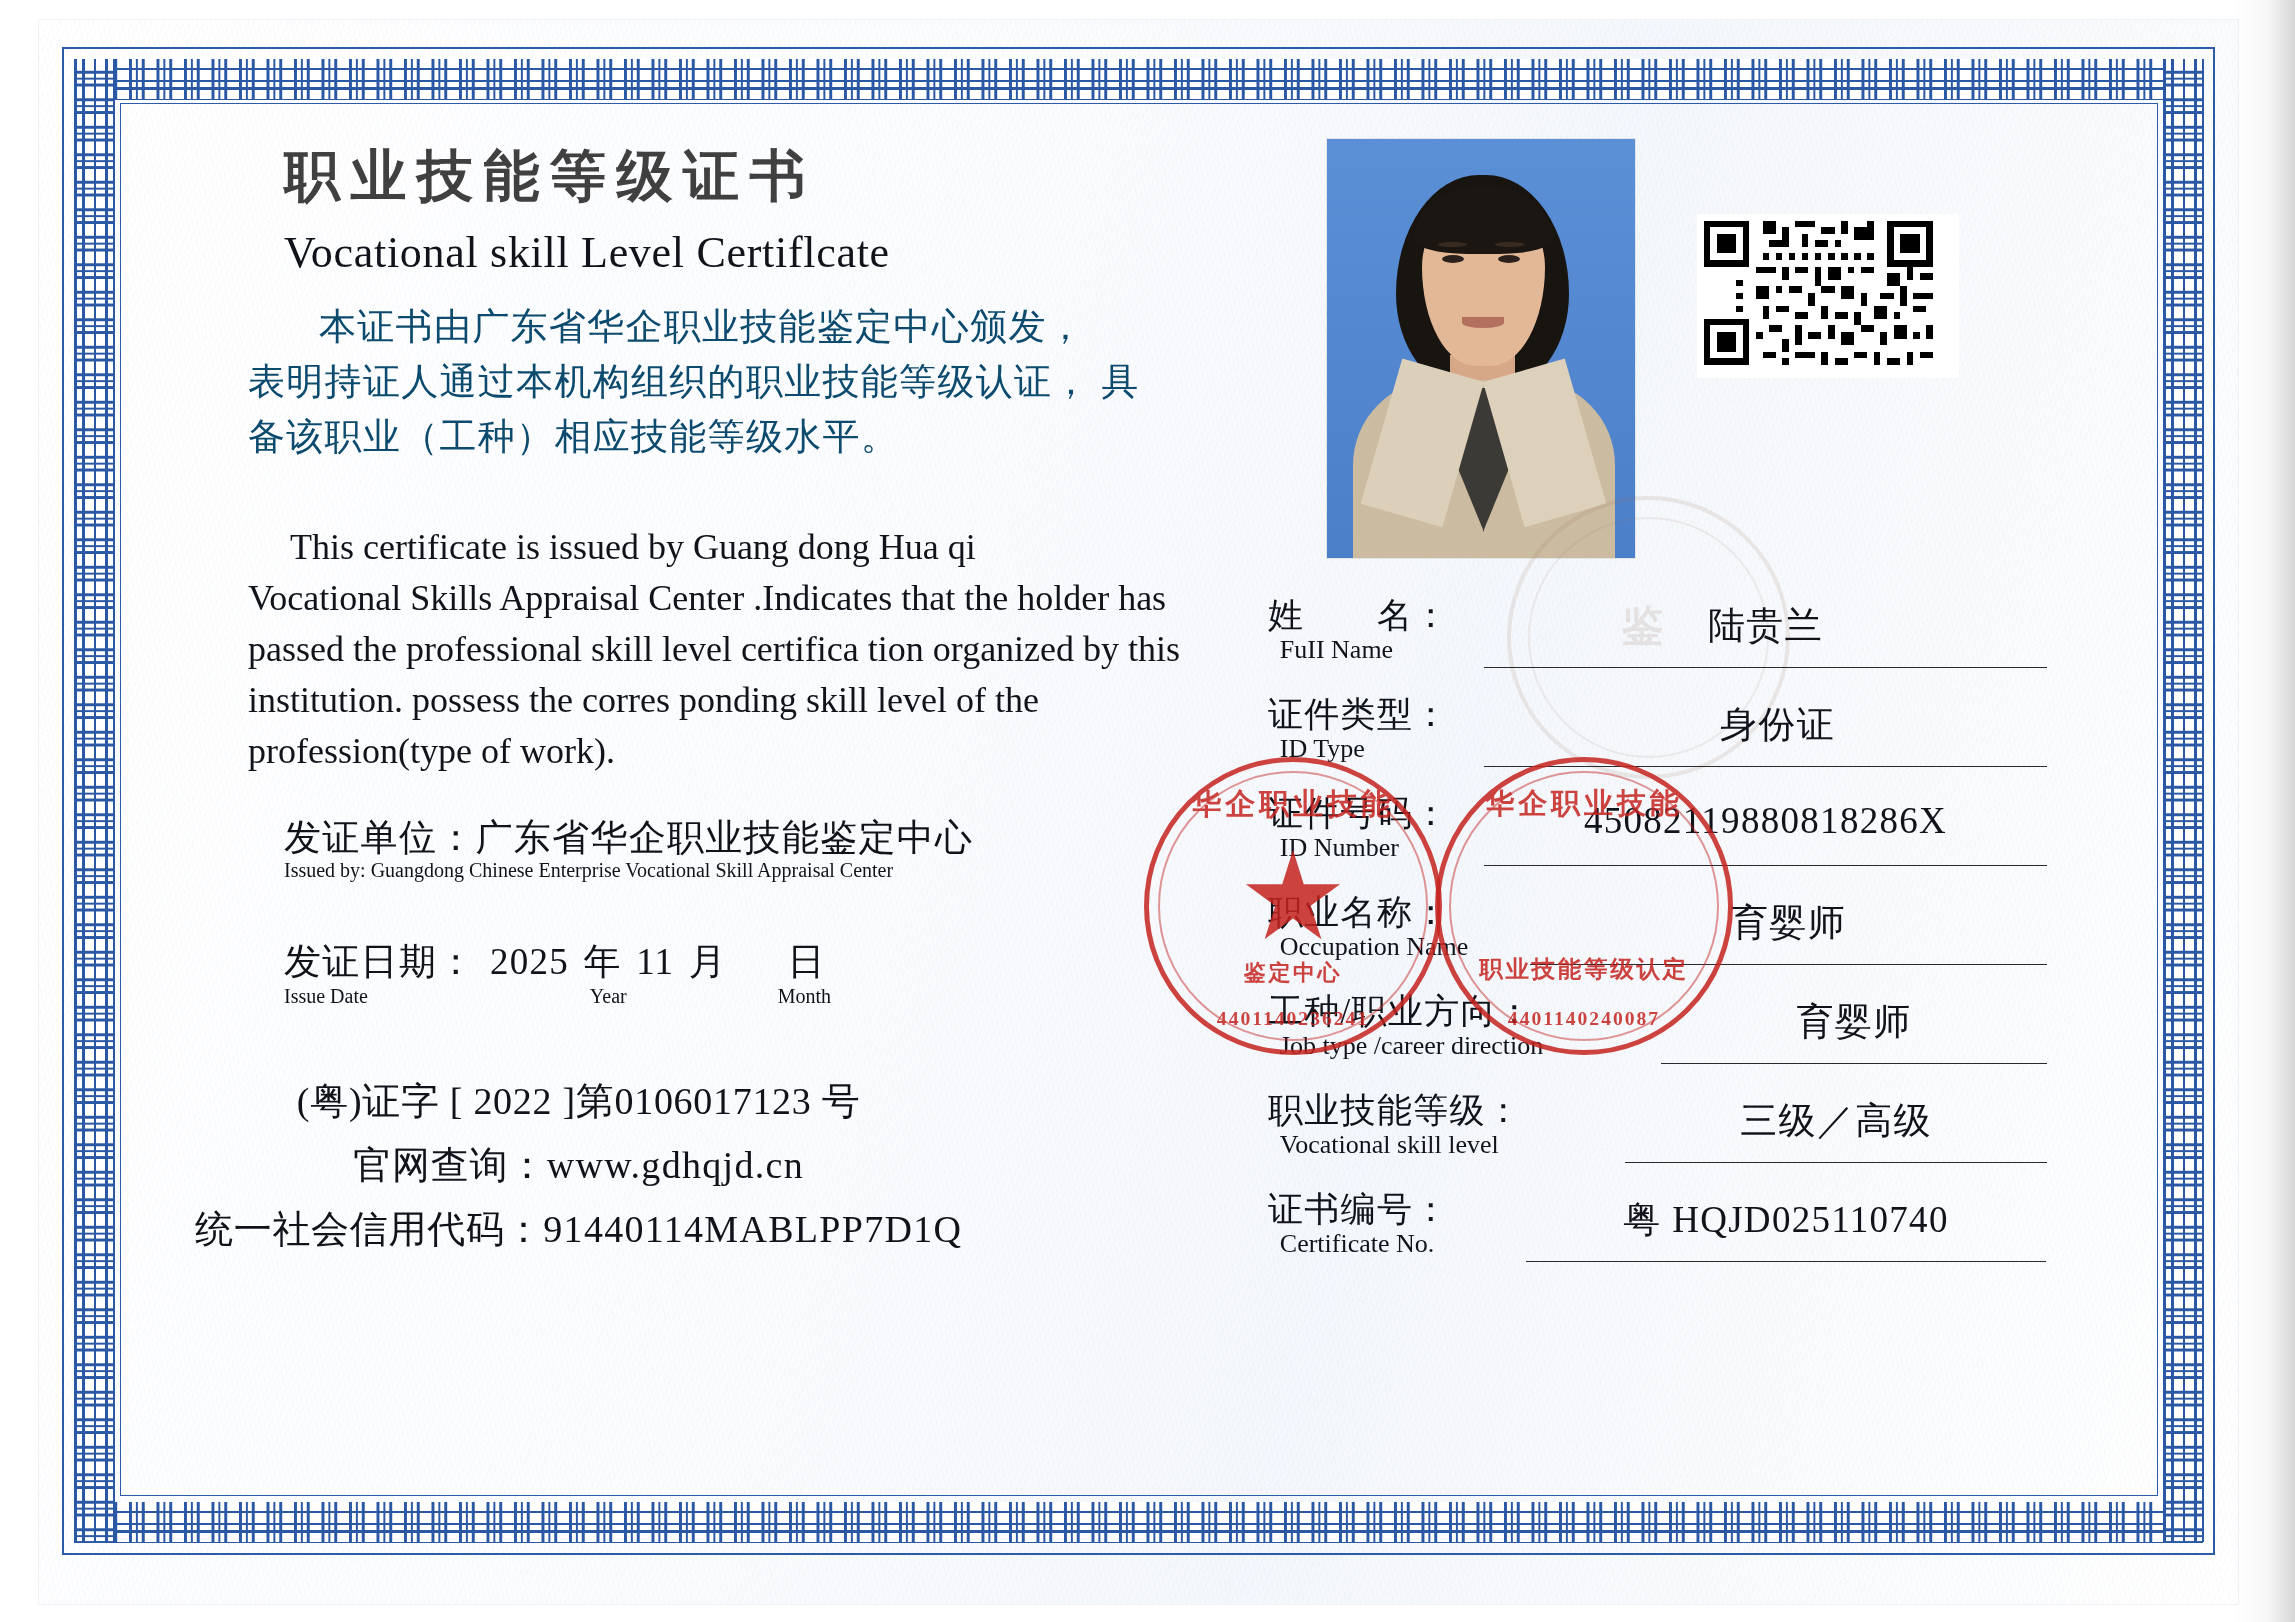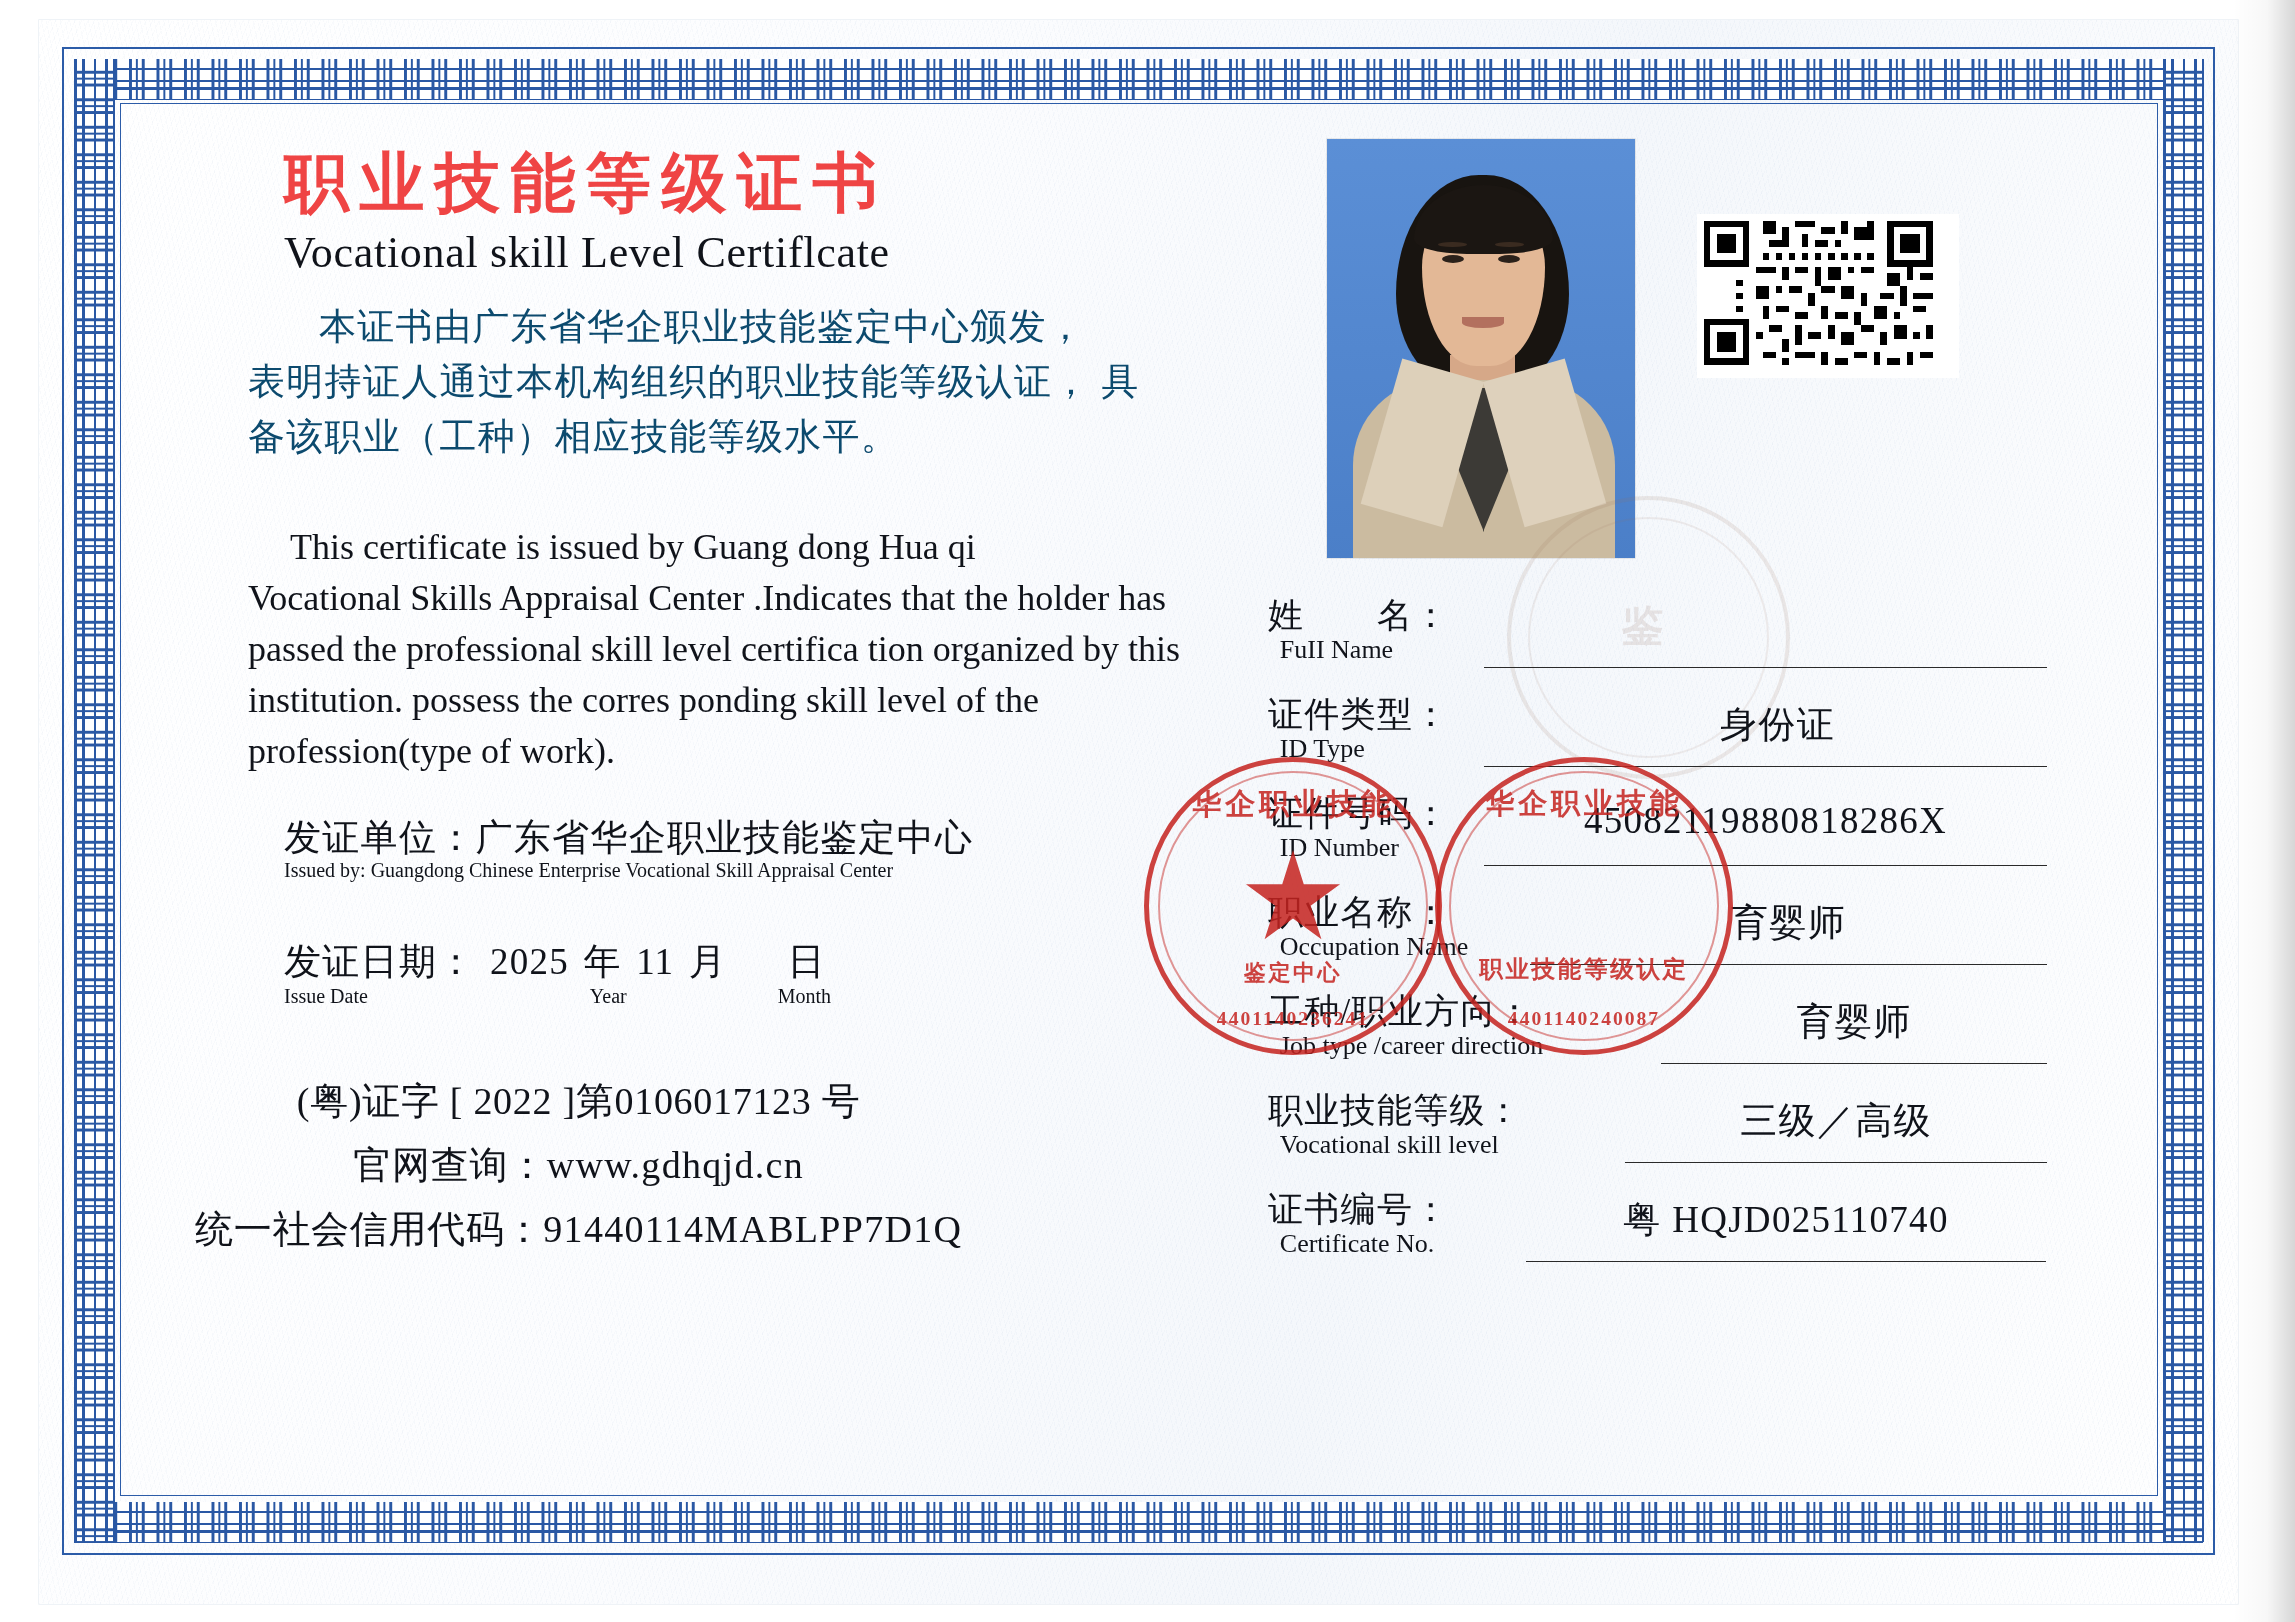--- a/index.html
+++ b/index.html
@@ -120,24 +120,24 @@
     top: 103px;
     width: 2038px;
     height: 1393px;
   }
 
   .title-cn {
     position: absolute;
     left: 164px;
     top: 36px;
     font-family: "Liberation Serif", serif;
-    font-size: 65px;
+    font-size: 56px;
     font-weight: 700;
     letter-spacing: 10.5px;
-    color: #ef4444;
+    color: #404040;
   }
   .title-en {
     position: absolute;
     left: 164px;
     top: 124px;
     font-family: "Liberation Serif", serif;
     font-size: 44px;
     color: #10131a;
     letter-spacing: 0.7px;
   }
@@ -606,20 +606,21 @@
     <div class="watermark-seal">
       <div class="wm-inner"></div>
       <div class="wm-text">鉴</div>
     </div>
 
     <div class="fields">
 
       <div class="field">
         <span class="lbl-cn">姓　　名：</span>
         <span class="lbl-en">FuII Name</span>
+        <span class="value" style="left:216px; width:563px;">陆贵兰</span>
         <span class="rule" style="left:216px; width:563px;"></span>
       </div>
 
       <div class="field">
         <span class="lbl-cn">证件类型：</span>
         <span class="lbl-en">ID Type</span>
         <span class="value" style="left:228px; width:563px;">身份证</span>
         <span class="rule" style="left:216px; width:563px;"></span>
       </div>
 

